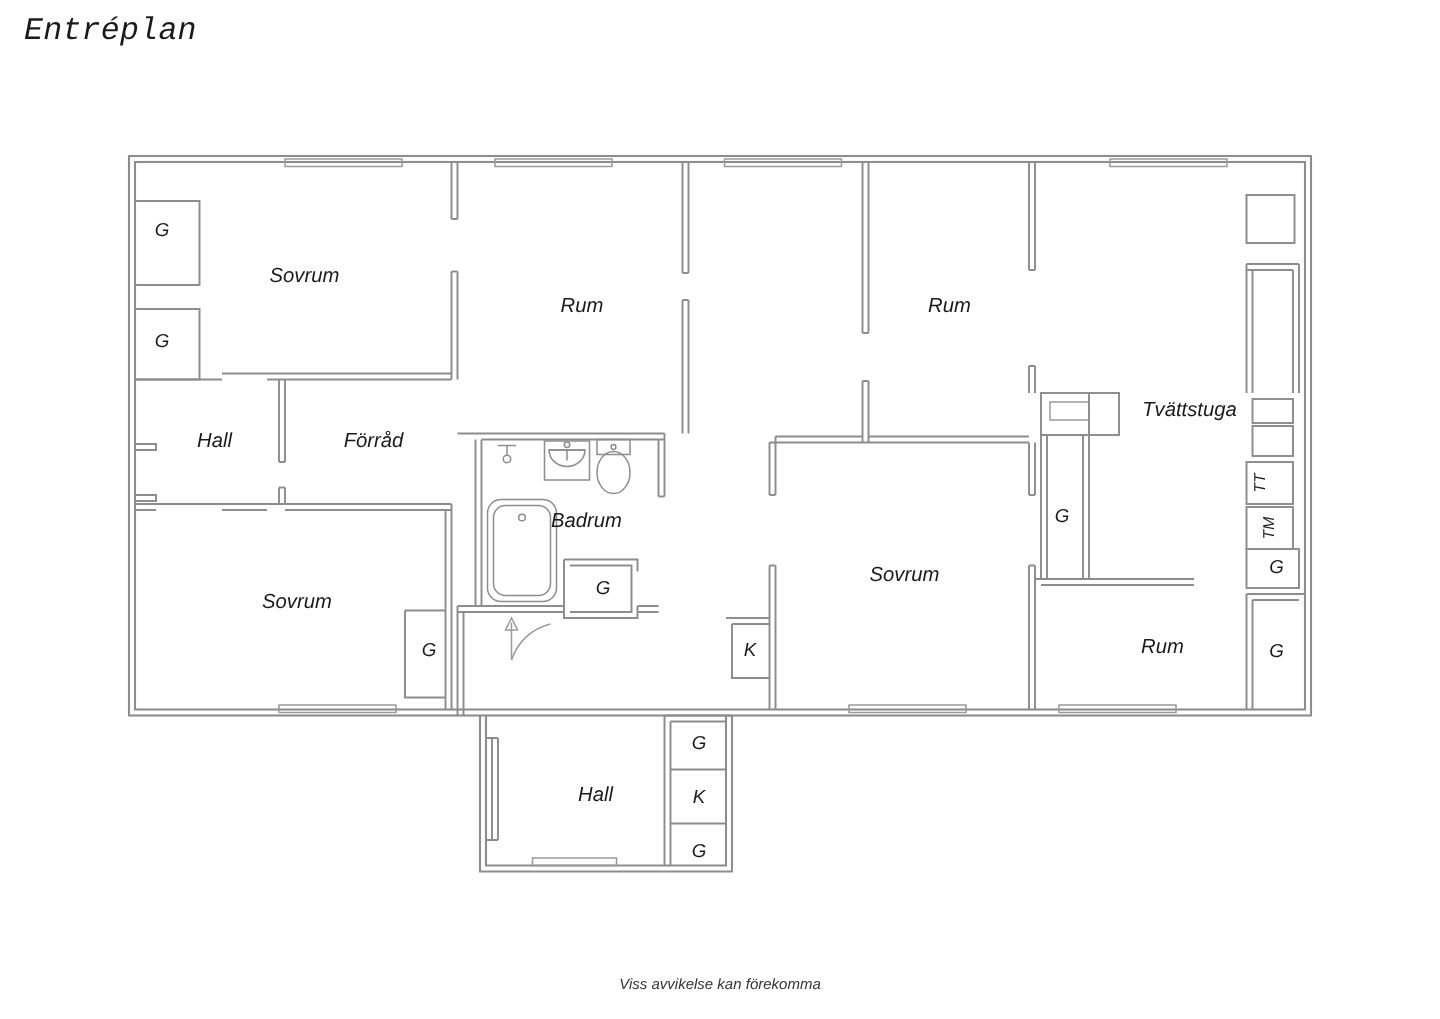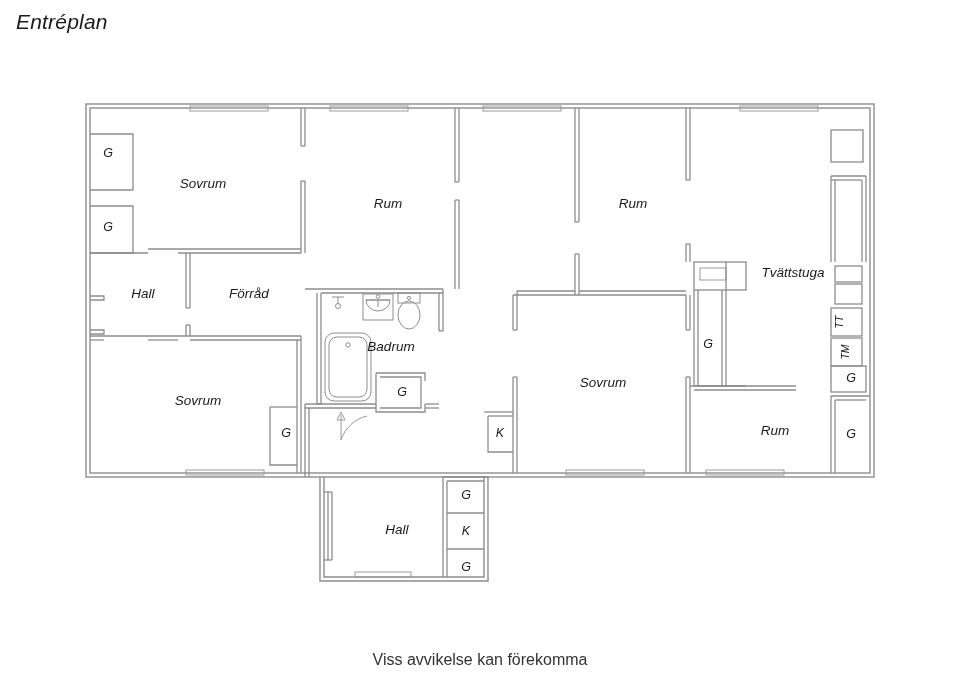--- a/index.html
+++ b/index.html
@@ -15,28 +15,30 @@
     overflow: hidden;
   }
   #page-title {
     position: absolute;
     left: 16px;
     top: 10px;
     font-size: 21px;
     font-style: italic;
     color: #1a1a1a;
     letter-spacing: 0.2px;
+    font-family: Liberation Mono, monospace;
   }
   #footer-note {
     position: absolute;
     left: 0;
     right: 0;
     top: 651px;
     text-align: center;
-    font-size: 16px;
+    font-size: 10px;
+    font-style: italic;
     color: #333333;
   }
   #plan-svg {
     position: absolute;
     left: 0;
     top: 0;
   }
   .room-label {
     font-family: "Liberation Sans", sans-serif;
     font-style: italic;

